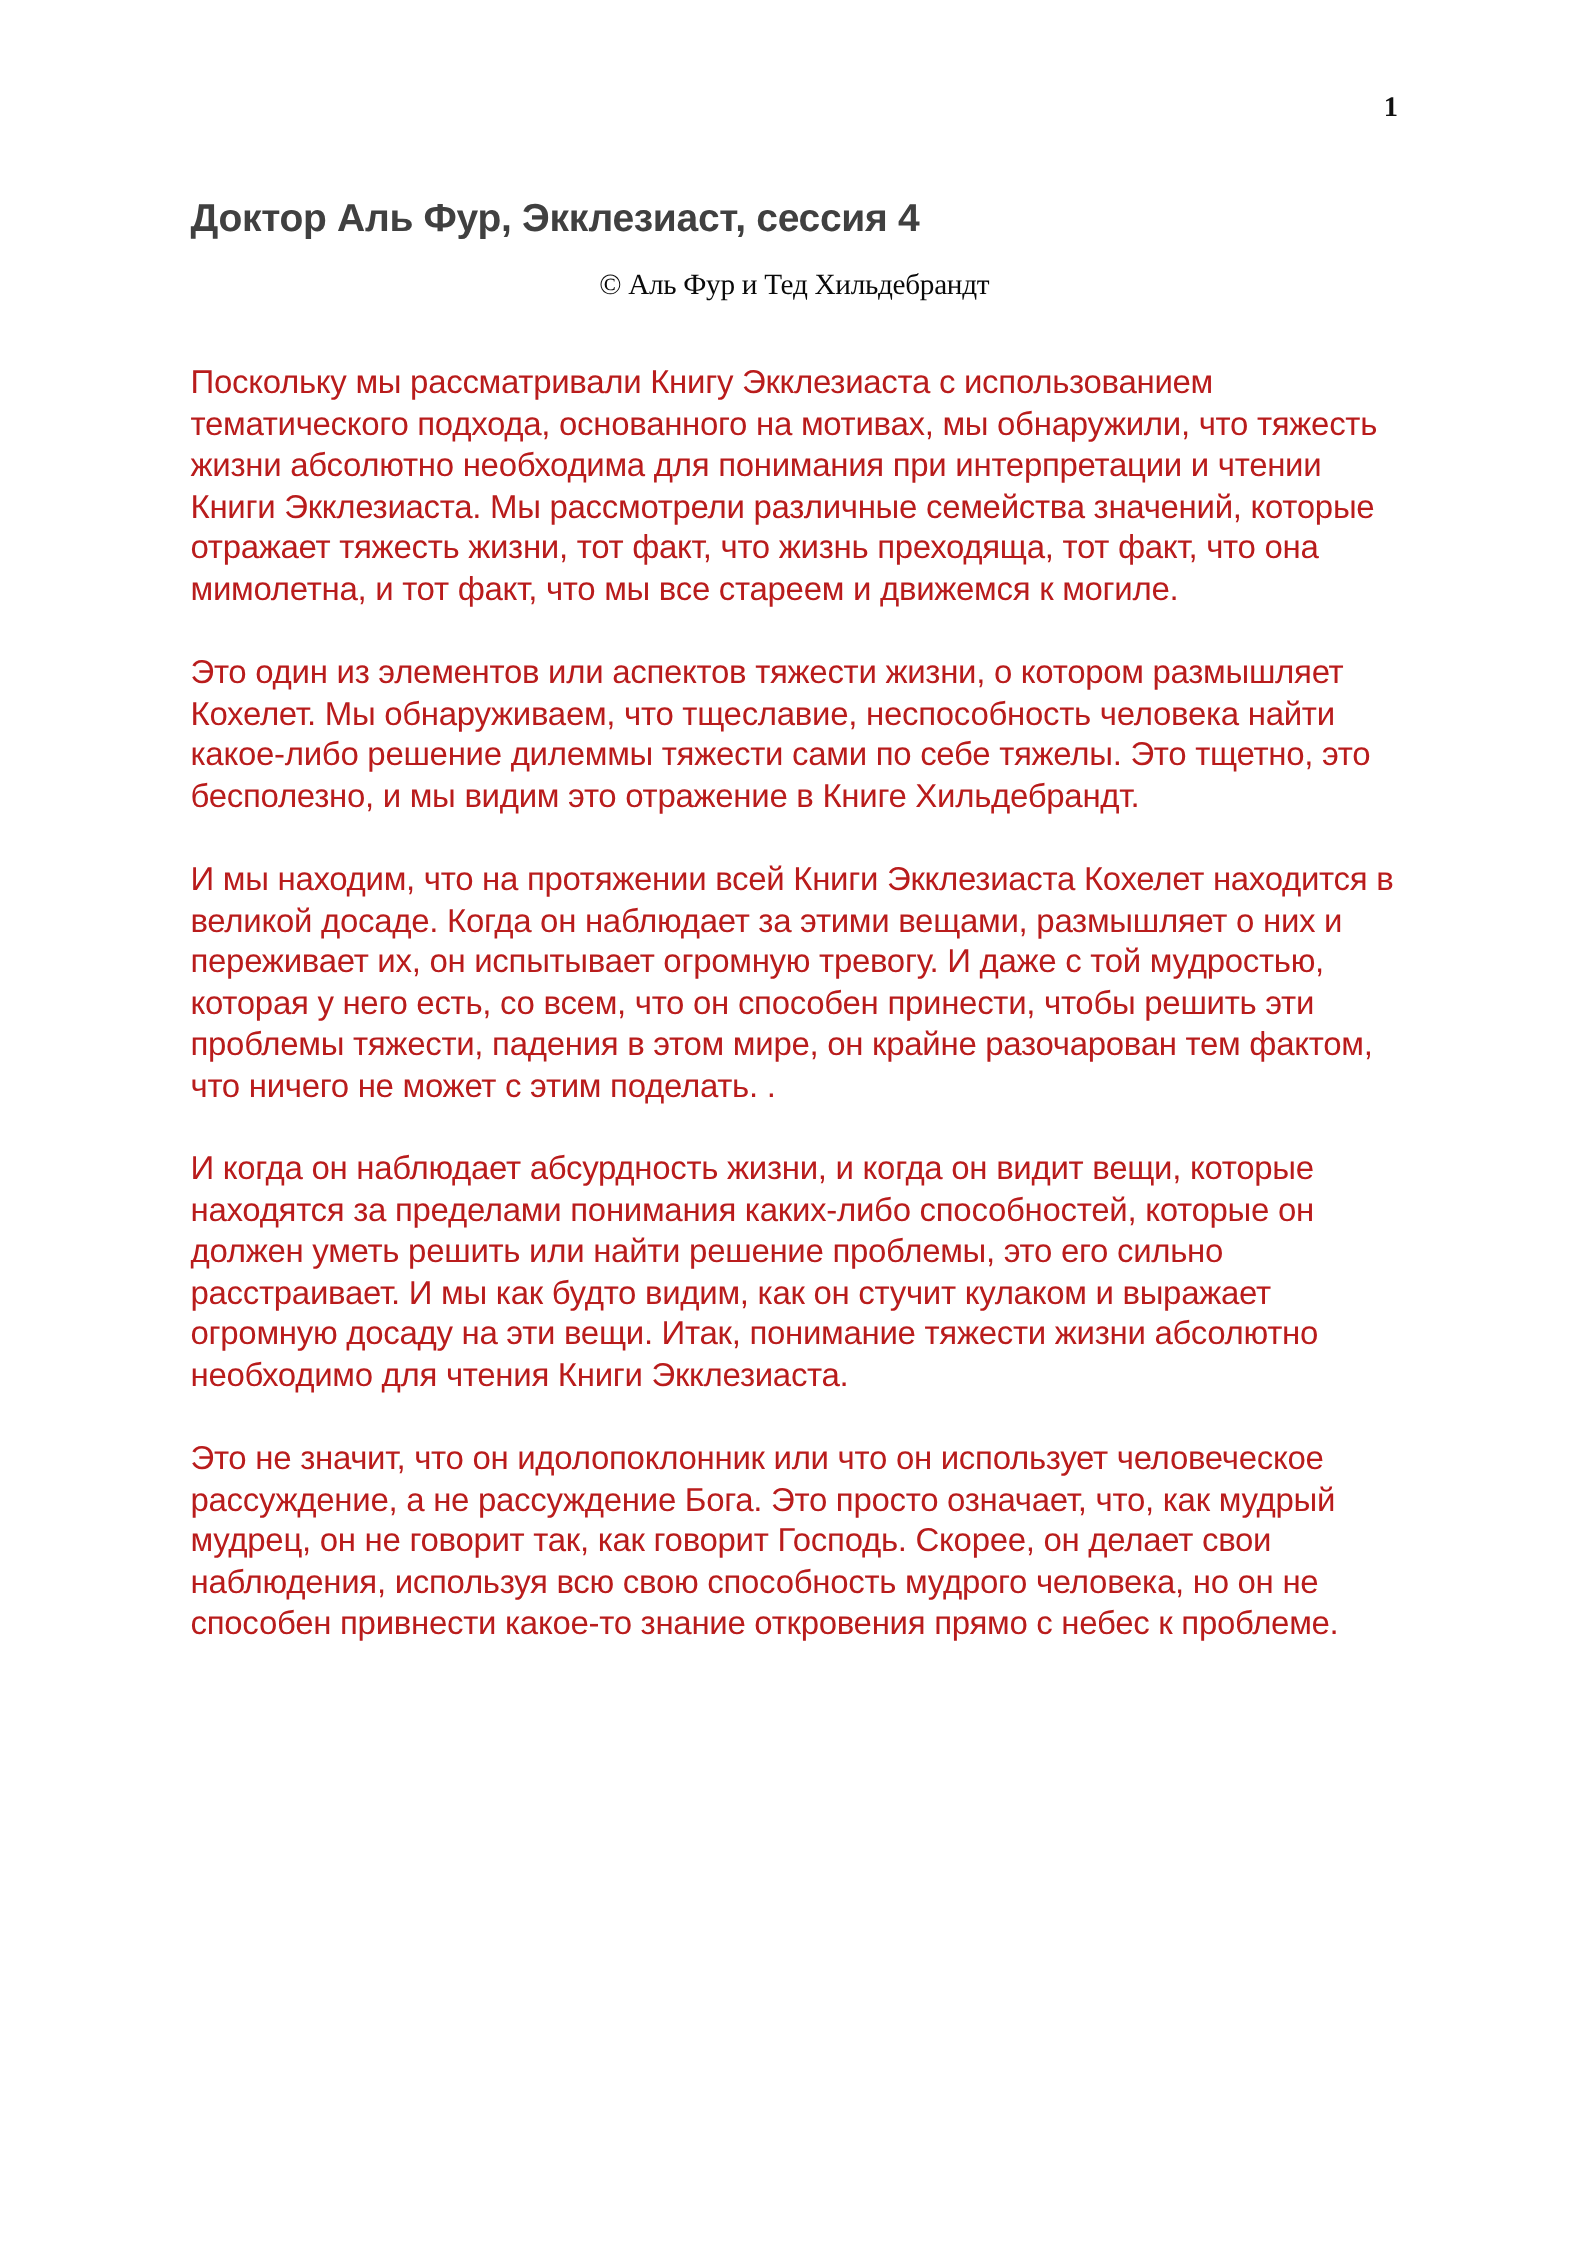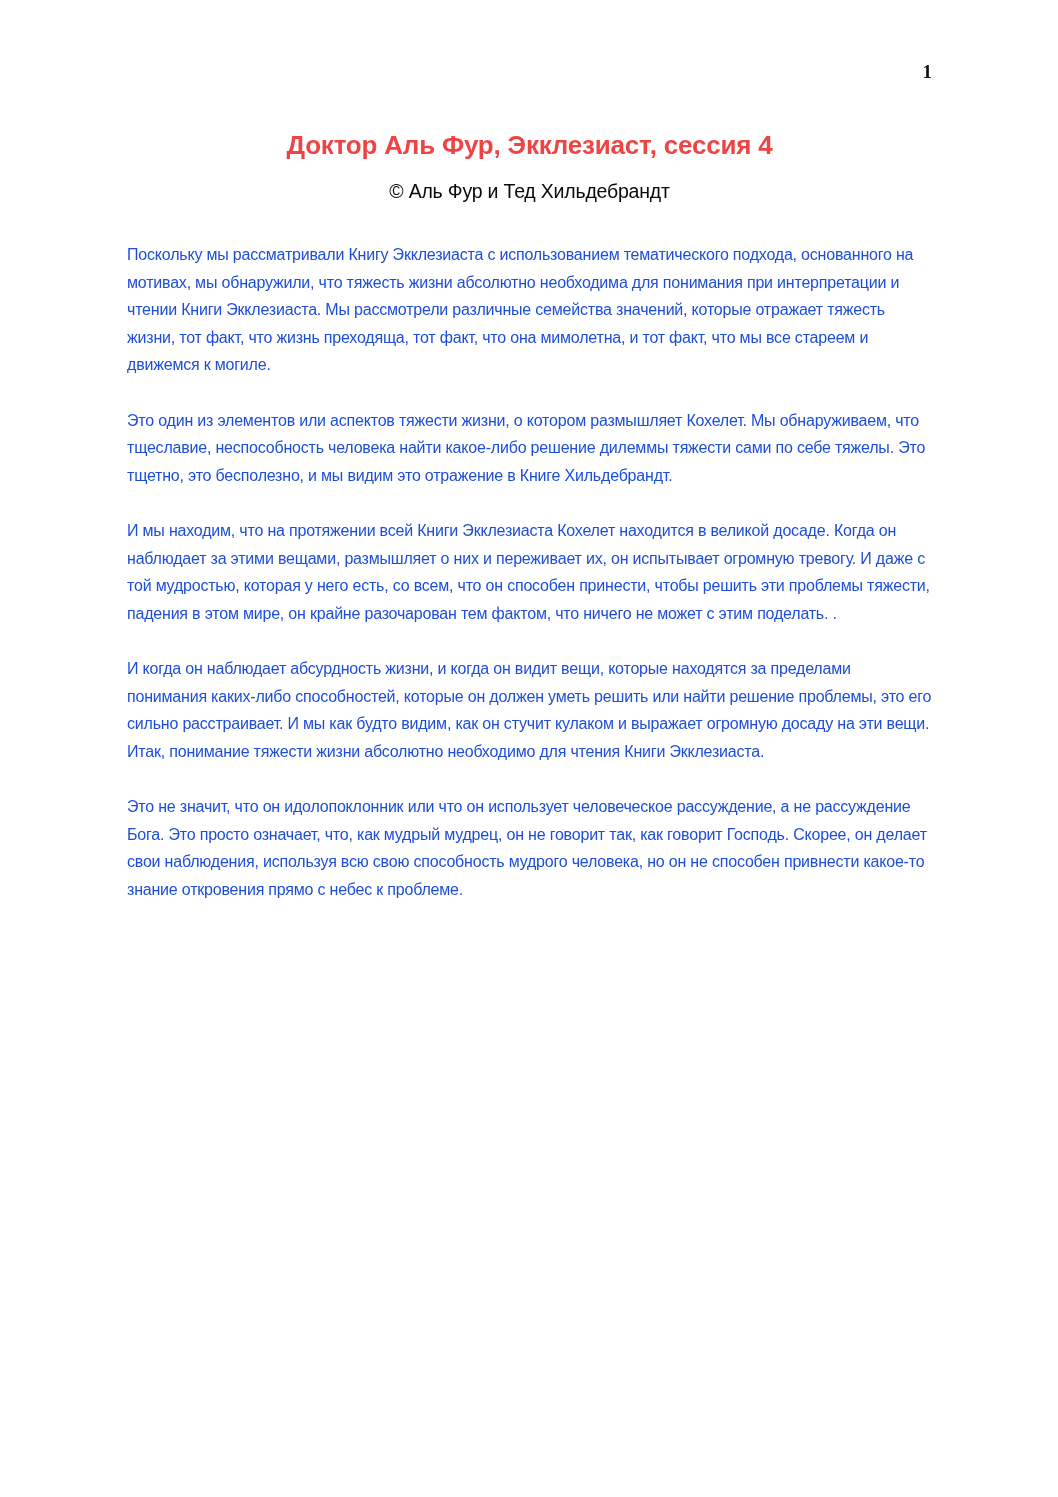--- a/index.html
+++ b/index.html
@@ -27,45 +27,46 @@
     padding-top: 61px;
     text-align: right;
     font-family: "Liberation Serif", serif;
     font-weight: bold;
     font-size: 19px;
     line-height: 22px;
     color: #111111;
   }
   .doc-title {
     margin-top: 47px;
-    text-align: center;
+    text-align: left;
     font-size: 26px;
     font-weight: bold;
     line-height: 31px;
     letter-spacing: -0.2px;
-    color: #ef4444;
+    color: #404040;
   }
   .doc-subtitle {
     margin-top: 3px;
     text-align: center;
     font-size: 19.5px;
     line-height: 26px;
     letter-spacing: -0.2px;
     color: #0a0a0a;
+    font-family: Liberation Serif, serif;
   }
   .body-text {
     margin-top: 37px;
   }
   .body-text p {
     margin: 12px 0 28px 0;
-    font-size: 16px;
+    font-size: 22px;
     line-height: 27.5px;
     letter-spacing: -0.2px;
     text-align: left;
-    color: #1d4ed8;
+    color: #b91c1c;
   }
 </style>
 </head>
 <body>
 
 <div class="page">
   <div class="content">
     <div class="page-number">1</div>
 
     <h1 class="doc-title">Доктор Аль Фур, Экклезиаст, сессия 4</h1>

